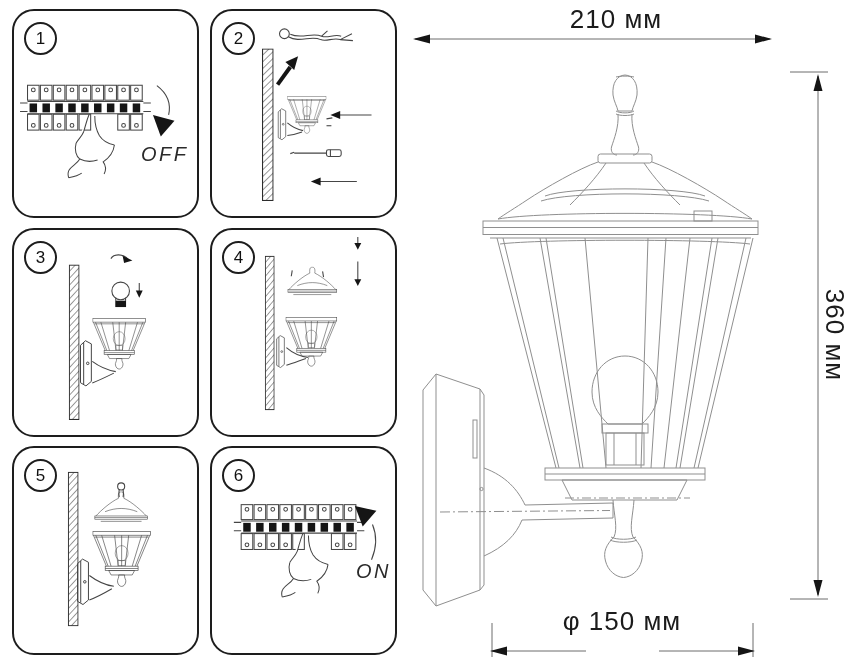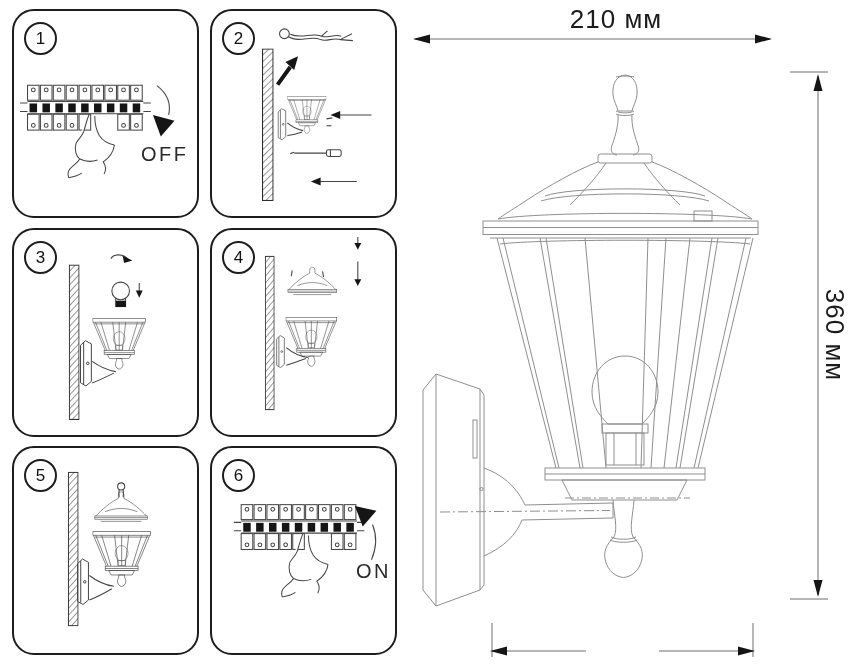--- a/index.html
+++ b/index.html
@@ -4,21 +4,21 @@
 <style>
   html,body{margin:0;padding:0;background:#fff;}
   .page{position:relative;width:860px;height:668px;background:#ffffff;overflow:hidden;
         font-family:"Liberation Sans",sans-serif;}
   .panel{position:absolute;width:187px;height:209px;border:2px solid #1d1d1d;
          border-radius:22px;box-sizing:border-box;background:#fff;}
   .panel svg{position:absolute;left:0;top:0;}
   .step-num{position:absolute;left:10px;top:11px;width:29px;height:29px;border:2px solid #1d1d1d;
             border-radius:50%;display:flex;align-items:center;justify-content:center;
             font-size:17px;color:#111;background:#fff;z-index:2;}
-  .switch-label{position:absolute;font-size:20px;letter-spacing:2.5px;color:#2a2a2a;z-index:2;}
+  .switch-label{position:absolute;font-size:20px;letter-spacing:2.5px;color:#2a2a2a;z-index:2;font-style:italic;}
   .dim-label{position:absolute;font-size:26px;color:#1b1b1b;letter-spacing:1px;white-space:nowrap;z-index:2;}
   .dim-label.rot{transform:translate(-50%,-50%) rotate(90deg);}
   .rightpane{position:absolute;left:410px;top:0;width:450px;height:488px;}
   svg{display:block;}
   .ln{stroke:#8f8f8f;stroke-width:1;fill:none;}
   .dimln{stroke:#6d6d6d;stroke-width:1;fill:none;}
   .dk{stroke:#454545;stroke-width:1.1;fill:none;}
   .blk{fill:#151515;stroke:none;}
 </style>
 </head>
@@ -288,20 +288,21 @@
       </g>
     </svg>
     <span class="switch-label" style="left:355px;top:565px;position:fixed"></span>
     <span class="switch-label" style="left:144px;top:112px">ON</span>
   </div>
 
   <div class="rightpane">
 
     <span class="dim-label" style="left:206px;top:4px;transform:translateX(-50%)">210 мм</span>
     <span class="dim-label rot" style="left:424px;top:335px">360 мм</span>
+    <span class="dim-label" style="left:212px;top:606px;transform:translateX(-50%)">φ 150 мм</span>
 
     <svg width="450" height="668" viewBox="0 0 450 668">
 
       <g>
         <line x1="5" y1="39" x2="360" y2="39" class="dimln"></line>
         <polygon points="3,39 20,34.5 20,43.5" class="blk"></polygon>
         <polygon points="362,39 345,34.5 345,43.5" class="blk"></polygon>
       </g>
 
       <g>

